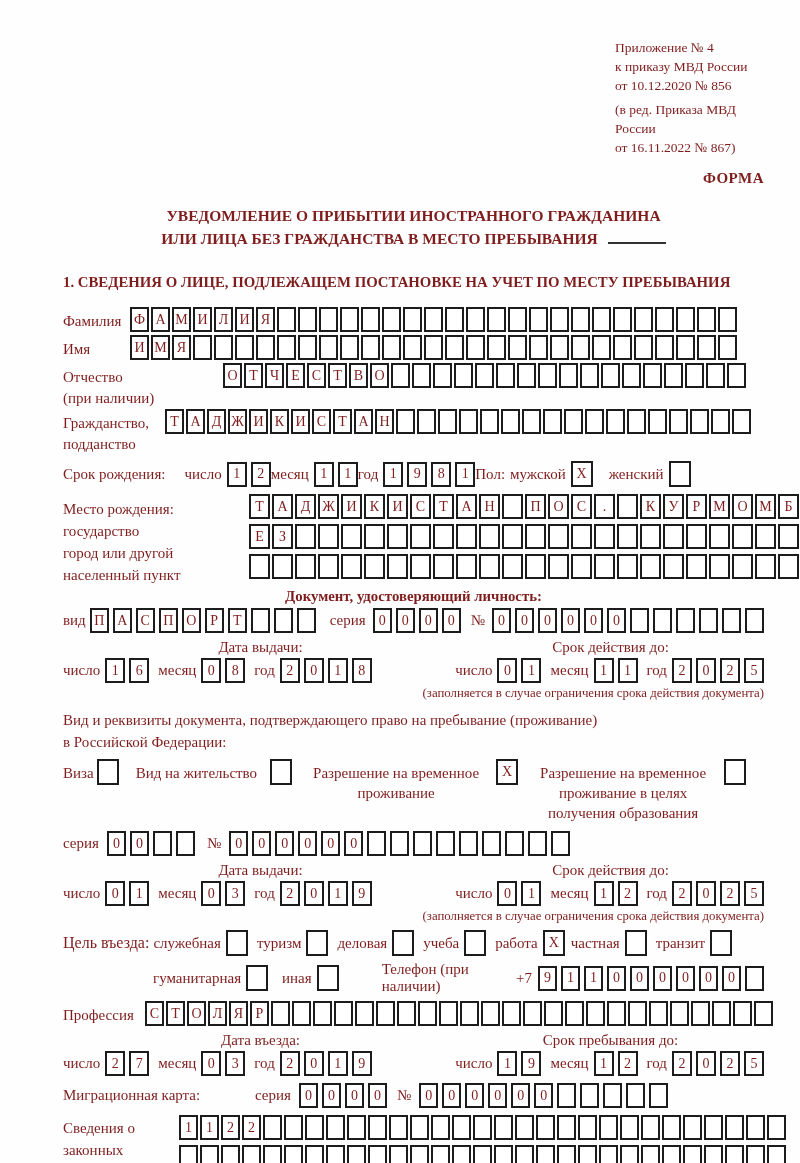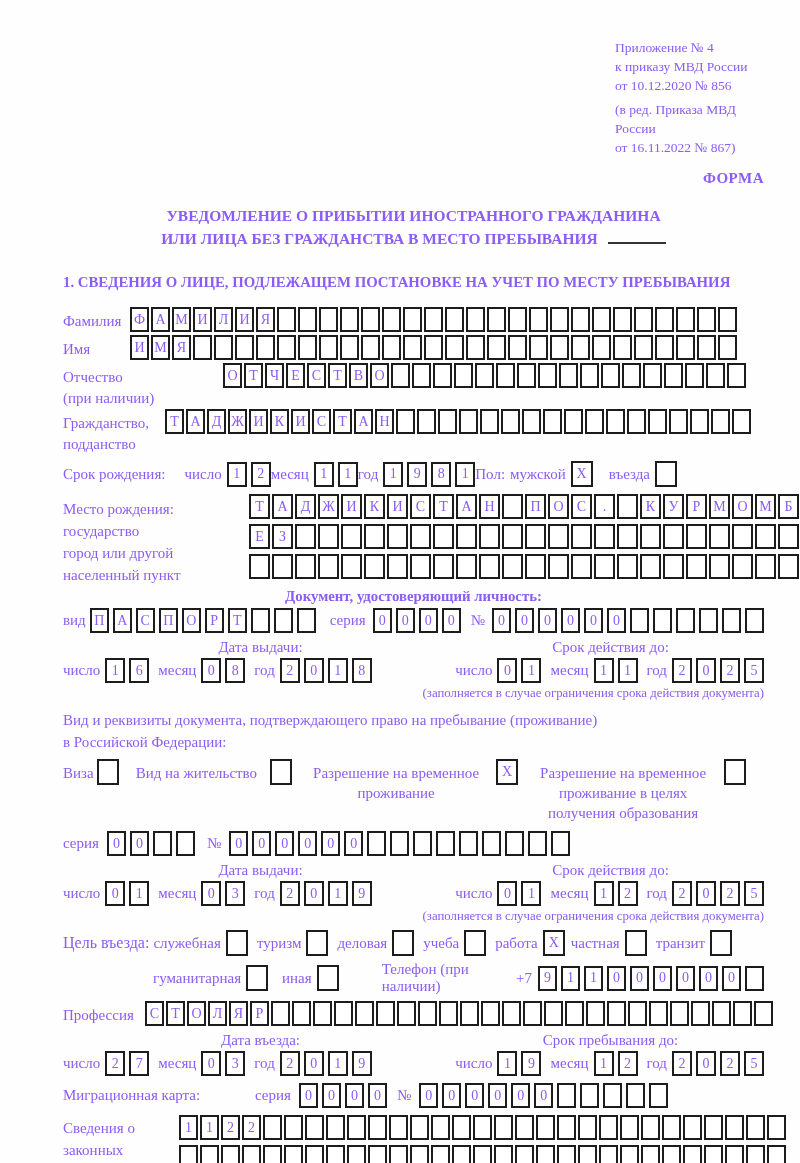--- a/index.html
+++ b/index.html
@@ -1,17 +1,17 @@
 <!DOCTYPE html>
 <html><head>
 <meta charset="utf-8">
 <style>
   html,body{margin:0;padding:0;background:#9a9a9a;}
   .page{
-    width:800px;height:1163px;background:#fefefe;color:#8b5cf6;
+    width:800px;height:1163px;background:#fefefe;color:#7f1d1d;
     font-family:"Liberation Serif","DejaVu Serif",serif;
     box-sizing:border-box;padding:38px 36px 0 63px;
     position:relative;overflow:hidden;
   }
   .head-block{margin-left:552px;font-size:13.5px;line-height:19px;}
   .head-block .ed{margin-top:5px;}
   .forma{font-weight:bold;font-size:15px;text-align:right;margin-top:13px;letter-spacing:.5px;}
   .title{font-weight:bold;font-size:15.5px;text-align:center;margin-top:17px;line-height:23px;}
   .title-underline{display:inline-block;width:58px;border-bottom:2px solid #333;vertical-align:baseline;margin-left:10px;}
   .sec-heading{font-weight:bold;font-size:14.8px;margin-top:24px;}
@@ -239,21 +239,21 @@
           <div class="cell">8</div>
           <div class="cell">1</div>
         </span>
       </span>
     <span class="dg mid">
         <span class="dlbl">Пол:</span>
       <span class="dlbl">мужской</span>
       <span class="cb">X</span>
       </span>
     <span class="dg" style="margin-left:16px;">
-        <span class="dlbl">въезда</span>
+        <span class="dlbl">женский</span>
       <span class="cb"></span>
       </span>
   </div>
 
   <div class="row" style="margin-top:7px;gap:41px;">
     <div class="lbl" style="width:145px;line-height:22px;">
       <div>Место рождения:</div>
       <div>государство</div>
       <div>город или другой</div>
       <div>населенный пункт</div>

